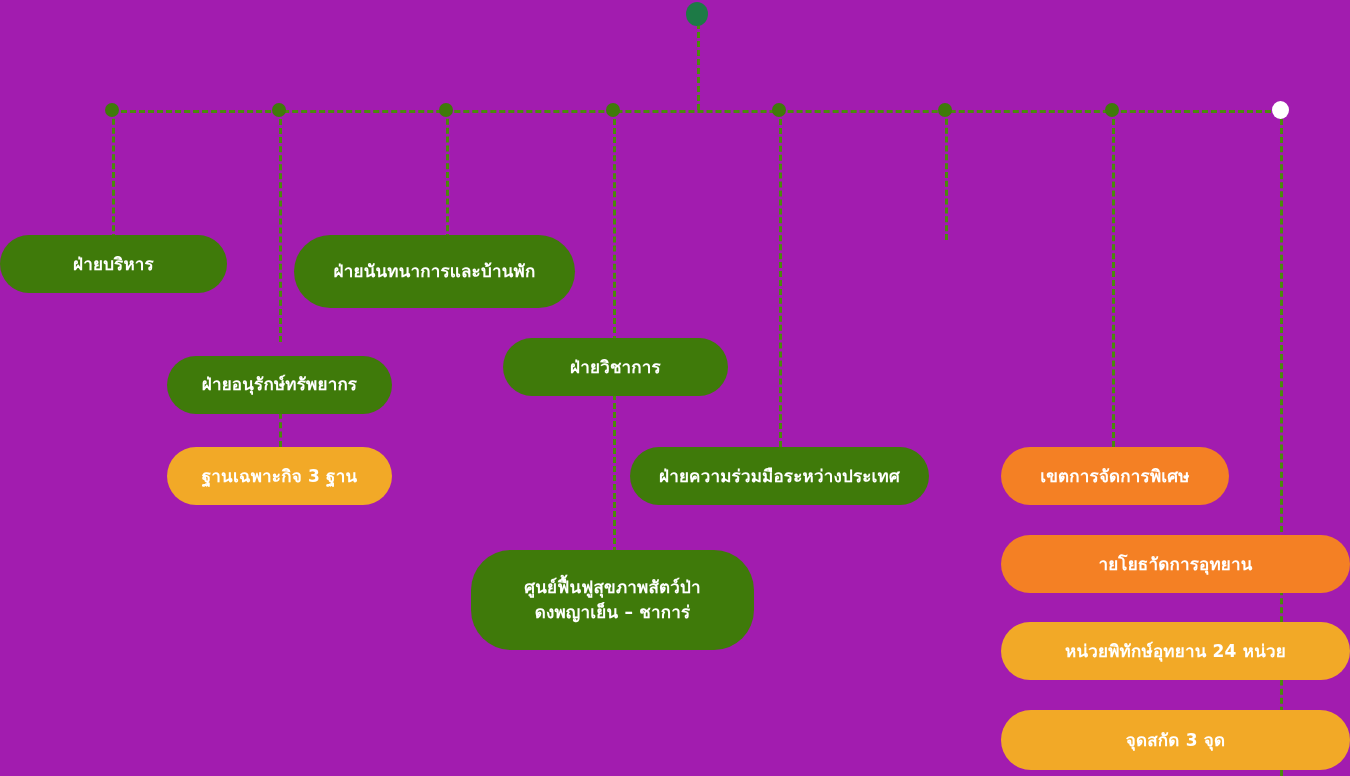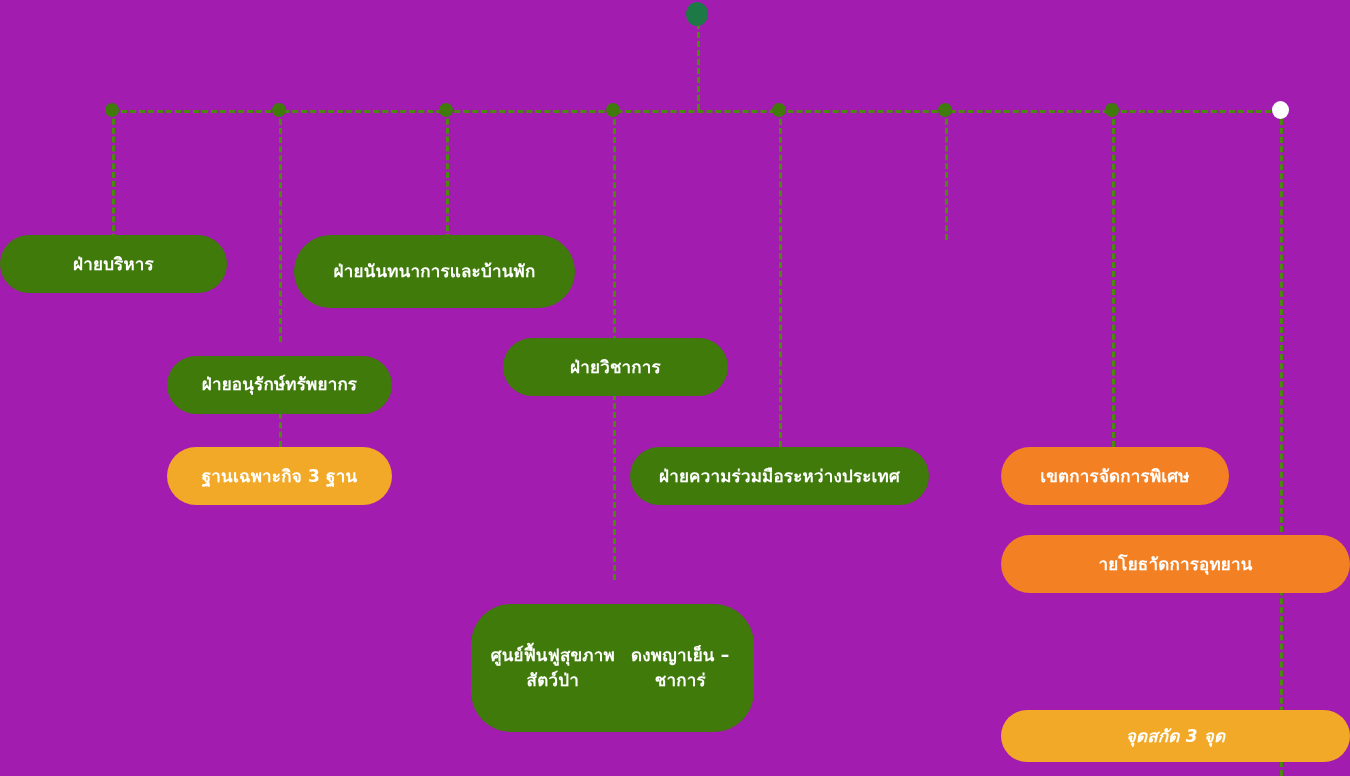--- a/index.html
+++ b/index.html
@@ -119,23 +119,26 @@
   </div>
 
   <div class="box c-orange fs-17" style="left:1001px; top:447px; width:228px; height:58px;">
     <span class="box-line">เขตการจัดการพิเศษ</span>
   </div>
 
   <div class="box c-orange fs-17" style="left:1001px; top:535px; width:349px; height:58px;">
     <span class="box-line">ายโยธาัดการอุทยาน</span>
   </div>
 
+  <div class="box c-amber fs-17" style="left:1001px; top:622px; width:349px; height:58px;">
+    <span class="box-line">หน่วยพิทักษ์อุทยาน 24 หน่วย</span>
+  </div>
 
-  <div class="box c-amber fs-17" style="left:1001px; top:710px; width:349px; height:52px;font-style:italic;">
+  <div class="box c-amber fs-17" style="left:1001px; top:710px; width:349px; height:60px;">
     <span class="box-line">จุดสกัด 3 จุด</span>
   </div>
 
-  <div class="box c-green fs-17" style="left:471px; top:604px; width:283px; height:128px; flex-direction:row;">
+  <div class="box c-green fs-17" style="left:471px; top:550px; width:283px; height:100px; flex-direction:column;">
     <span class="box-line">ศูนย์ฟื้นฟูสุขภาพสัตว์ป่า</span>
     <span class="box-line">ดงพญาเย็น – ชาการ่</span>
   </div>
 
 </div>
 
 </body></html>

